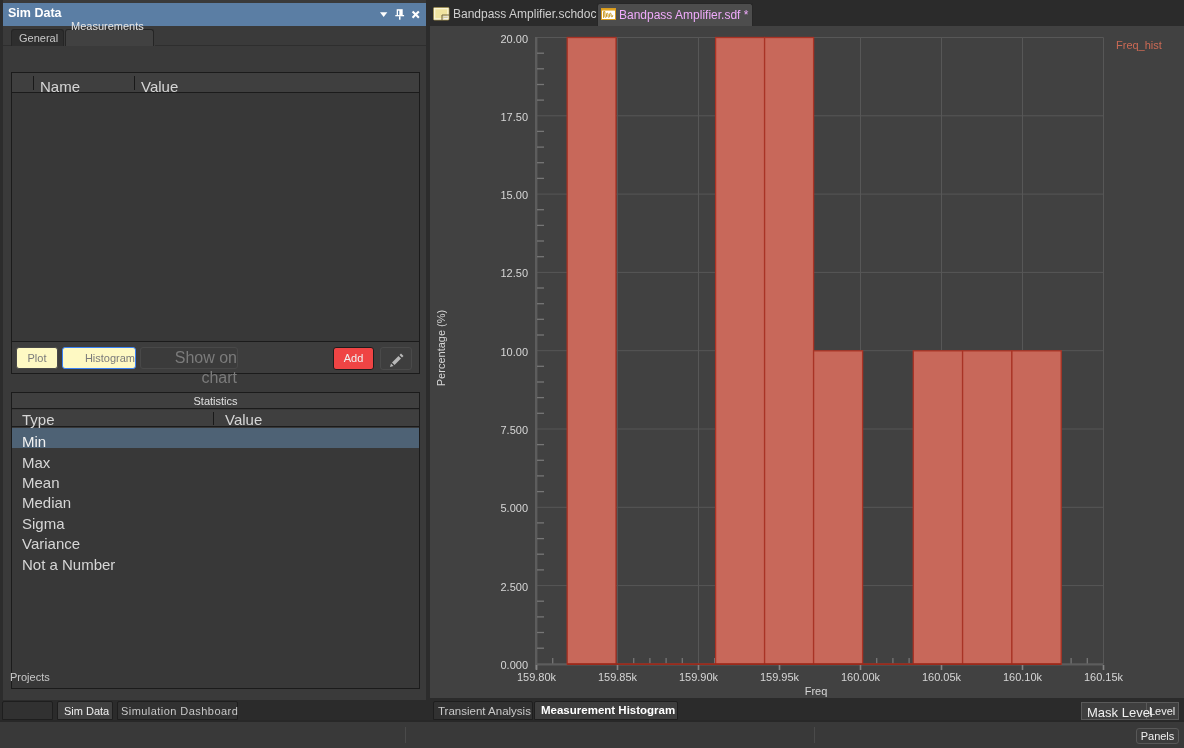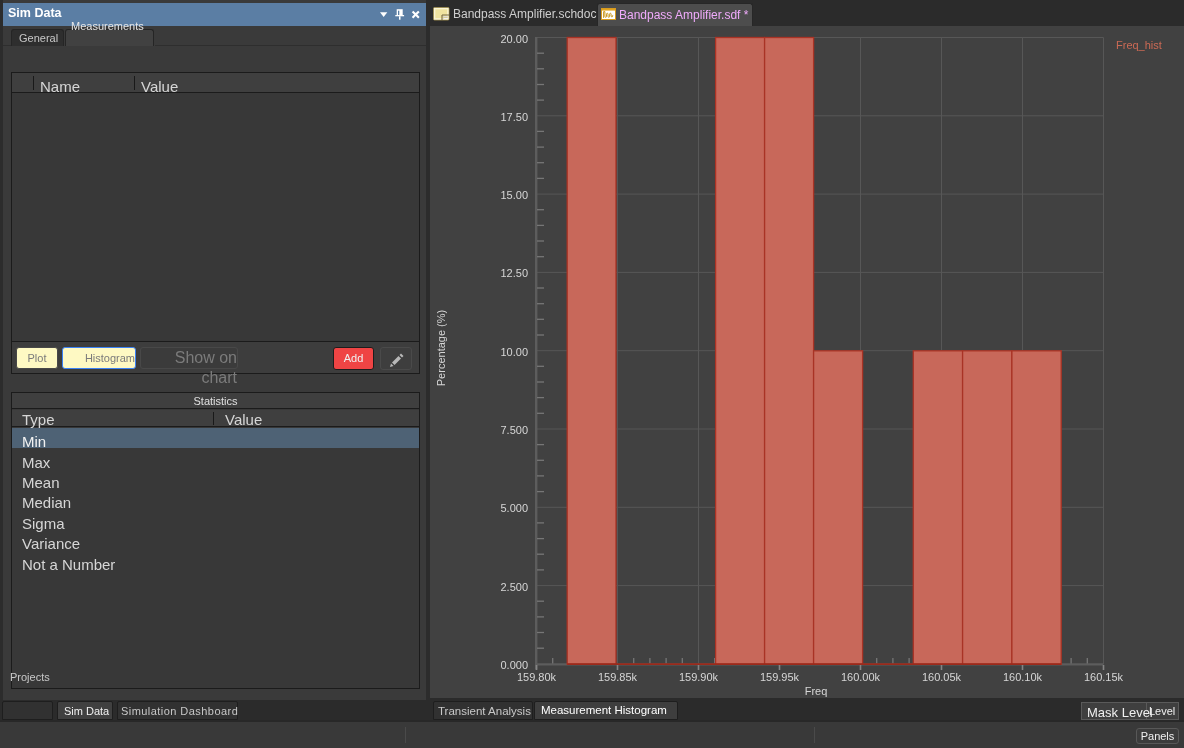--- a/index.html
+++ b/index.html
@@ -236,21 +236,21 @@
     </g>
     <text x="-322" y="15" transform="rotate(-90)" text-anchor="middle">Percentage (%)</text>
     <text x="686" y="23" fill="#cc6a55">Freq_hist</text>
   </g>
 </svg>
 
 <div class="abs" style="left:431px;top:698px;width:753px;height:22px;background:#2b2b2b"></div>
 <div class="abs" style="left:433px;top:701px;width:100px;height:19px;background:#313131;border:1px solid #1e1e1e;border-radius:2px 2px 0 0"></div>
 <div class="abs" style="left:438px;top:705px;font-size:11.5px;color:#c8c8c8">Transient Analysis</div>
 <div class="abs" style="left:534px;top:701px;width:144px;height:19px;background:#3e3e3e;border:1px solid #1e1e1e;border-radius:2px 2px 0 0"></div>
-<div class="abs" style="left:541px;top:704px;font-size:11.5px;font-weight:normal;color:#ffffff">Measurement Histogram</div>
+<div class="abs" style="left:541px;top:704px;font-size:11.5px;font-weight:bold;color:#ffffff">Measurement Histogram</div>
 
 <div class="abs" style="left:1081px;top:702px;width:98px;height:18px;background:#3f3f3f;border:1px solid #5a5a5a"></div>
 <div class="abs" style="left:1146px;top:702px;width:1px;height:18px;background:#5a5a5a"></div>
 <div class="abs" style="left:1087px;top:705px;font-size:13px;color:#f0f0f0">Mask Level</div>
 <div class="abs" style="left:1149px;top:705px;font-size:11px;color:#f0f0f0">Level</div>
 
 <div class="abs" style="left:0;top:720px;width:1184px;height:28px;background:#393939;border-top:2px solid #282828"></div>
 <div class="abs" style="left:405px;top:727px;width:1px;height:16px;background:#4a4a4a"></div>
 <div class="abs" style="left:814px;top:727px;width:1px;height:16px;background:#4a4a4a"></div>
 <div class="abs" style="left:1136px;top:728px;width:43px;height:16px;background:#3c3c3c;border:1px solid #585858;border-radius:3px;color:#f0f0f0;font-size:11px;text-align:center;line-height:14px">Panels</div>

